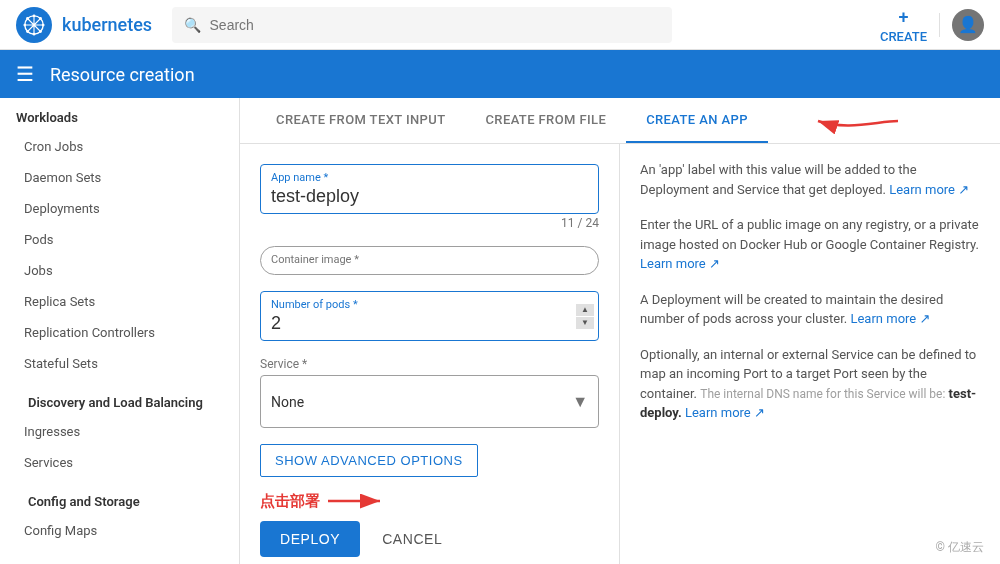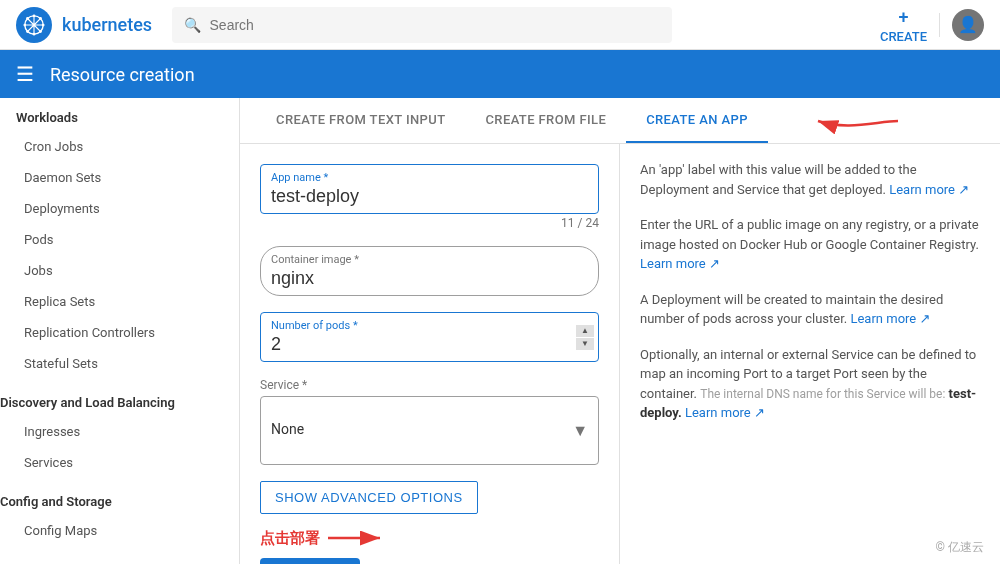--- a/index.html
+++ b/index.html
@@ -137,21 +137,21 @@
       font-weight: 600;
       color: #333;
     }
     .sidebar-item {
       padding: 8px 16px 8px 24px;
       font-size: 13px;
       color: #555;
       cursor: pointer;
     }
     .sidebar-section-header2 {
-      padding: 12px 16px 6px 0;
+      padding: 12px 16px 6px 28px;
       font-size: 13px;
       font-weight: 600;
       color: #333;
       margin-top: 4px;
     }
 
     
     .content-area {
       flex: 1;
       background: #fff;
@@ -247,23 +247,23 @@
       display: flex;
       align-items: center;
       justify-content: center;
       color: #555;
     }
 
     
     .service-container {
       border: 1px solid #9e9e9e;
       border-radius: 4px;
-      padding: 24px 10px;
-      display: flex;
-      align-items: flex-start;
+      padding: 16px 10px;
+      display: flex;
+      align-items: center;
     }
     .service-value {
       font-size: 14px;
       color: #333;
       flex: 1;
     }
     .service-arrow {
       color: #757575;
       font-size: 16px;
     }
@@ -446,21 +446,20 @@
           <div class="field-container">
             <div class="field-label">App name *</div>
             <input class="field-input" type="text" value="test-deploy" style="">
           </div>
           <div class="field-counter">11 / 24</div>
         </div>
 
         <div class="form-field">
           <div class="field-container normal">
             <div class="field-label normal">Container image *</div>
-            <input class="field-input" type="text" value="nginx" style="">
           </div>
         </div>
 
         <div class="form-field">
           <div class="field-container" style="display:flex; align-items:center; padding-right:4px;">
             <div style="flex:1;">
               <div class="pods-label">Number of pods *</div>
               <input class="field-input" type="text" value="2" style="">
             </div>
             <div class="spinner-btns">

